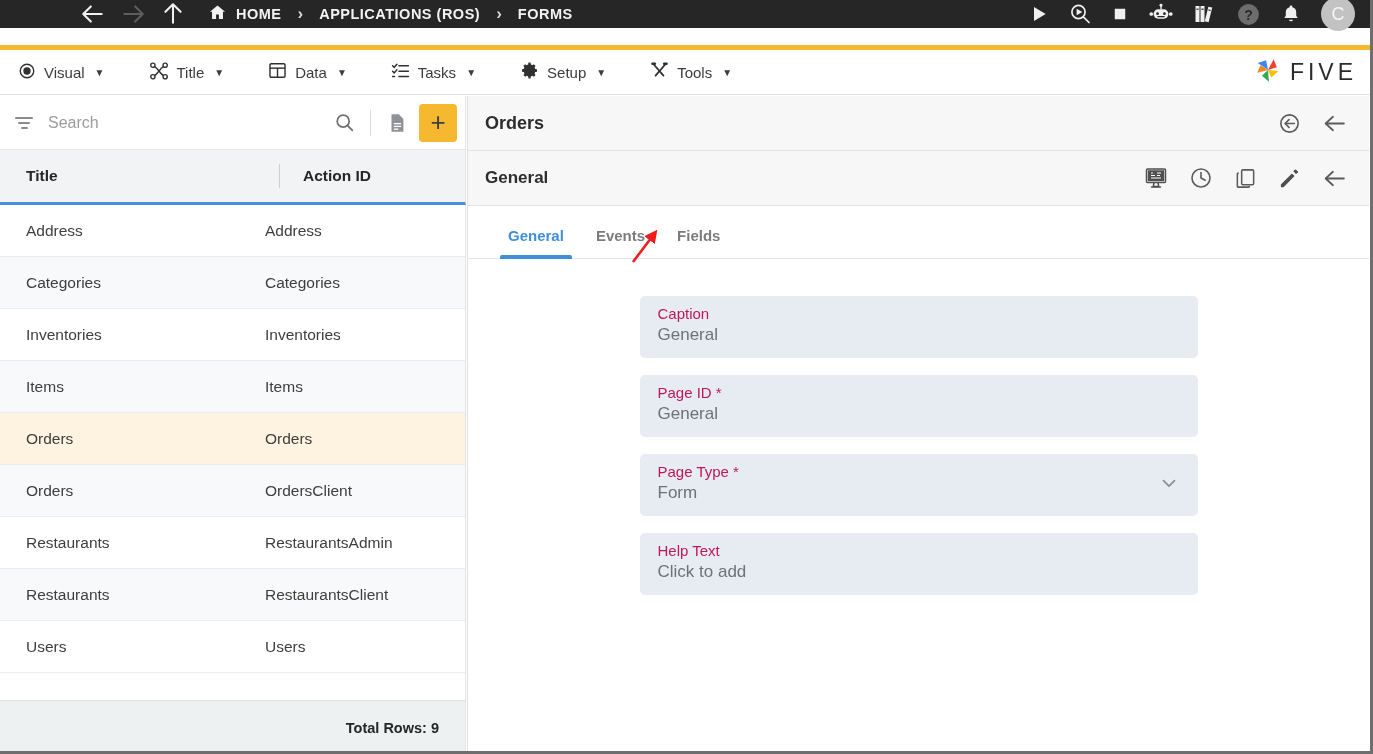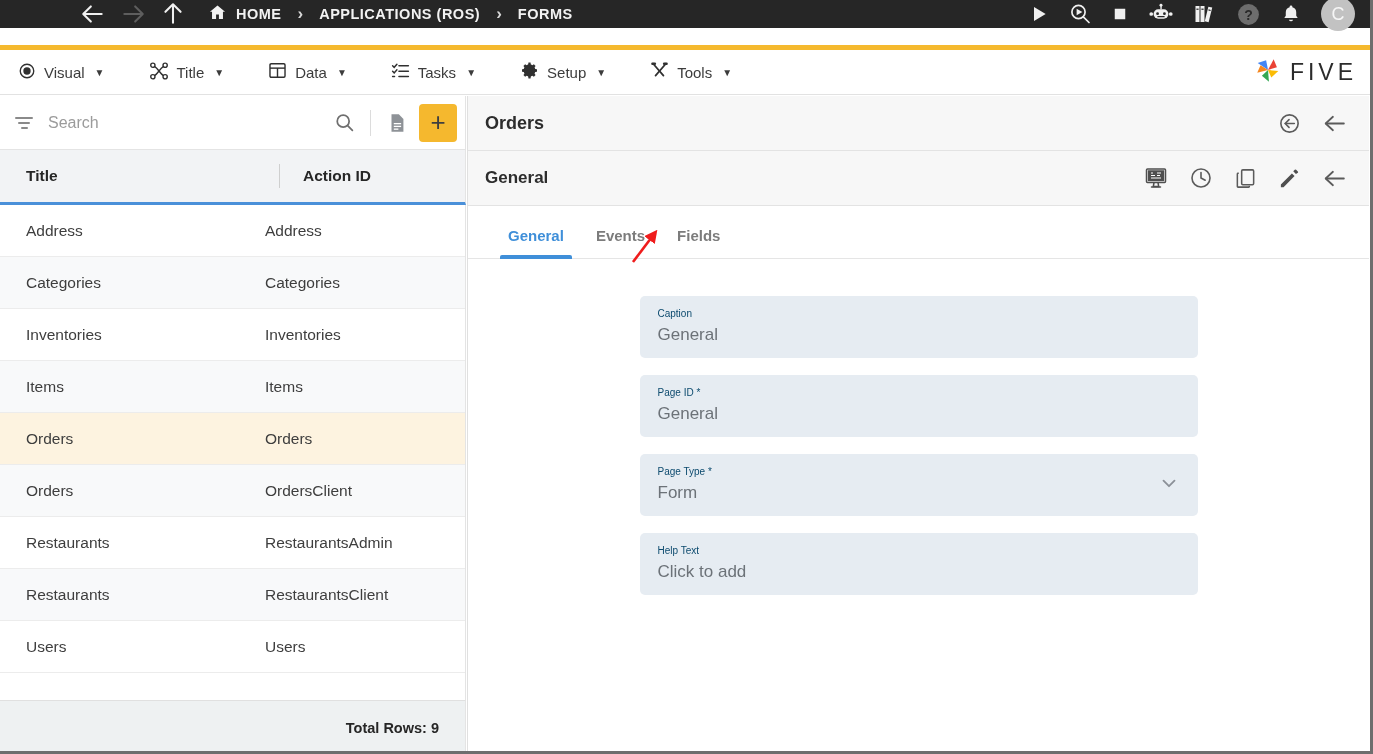--- a/index.html
+++ b/index.html
@@ -168,21 +168,21 @@
   }
 
   .form-area { flex: 1; padding-top: 37px; background: #fff; position: relative; }
   .field {
     width: 558px; margin: 0 auto 17px auto;
     background: #e6ecf2; border-radius: 5px;
     padding: 9px 18px 11px 18px;
     display: flex; flex-direction: column; justify-content: center;
     min-height: 53px; cursor: text; position: relative;
   }
-  .field-label { font-size: 10px; color: #0c4a6e; line-height: 17px; }
+  .field-label { font-size: 15px; color: #be185d; line-height: 17px; }
   .field-value { font-size: 17px; color: #6c7278; line-height: 25px; }
   .field .chev {
     position: absolute; right: 18px; top: 50%; transform: translateY(-50%);
     color: #8b9098;
   }
 
   
   .red-arrow { position: absolute; left: 620px; top: 222px; pointer-events: none; }
 
   

